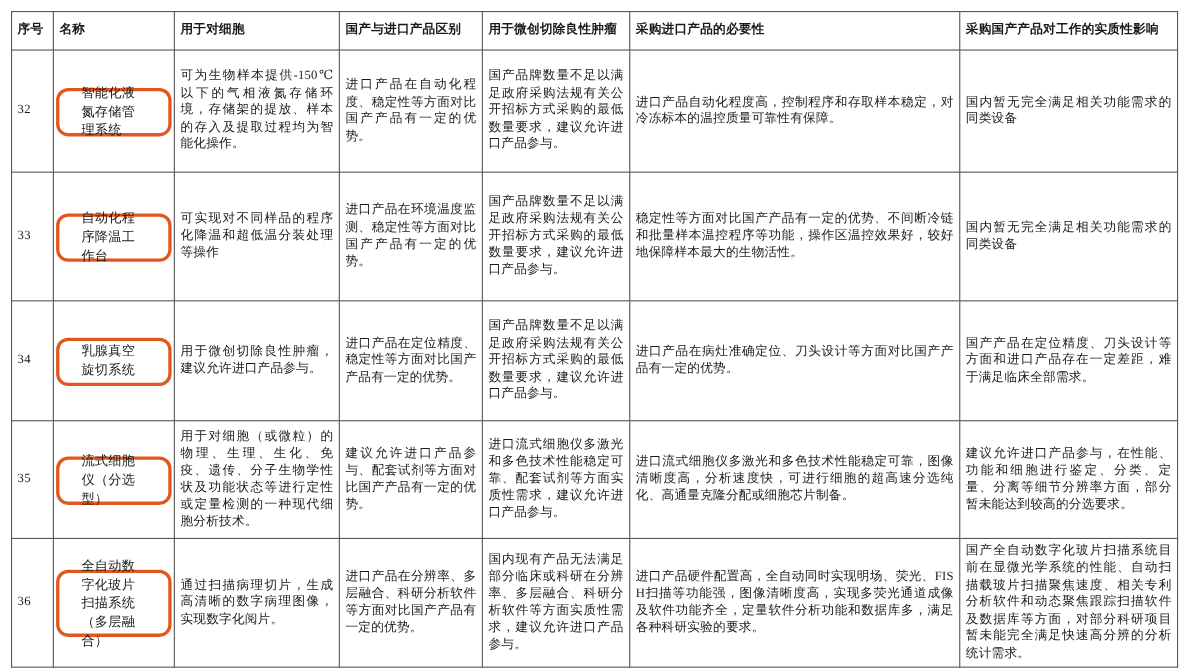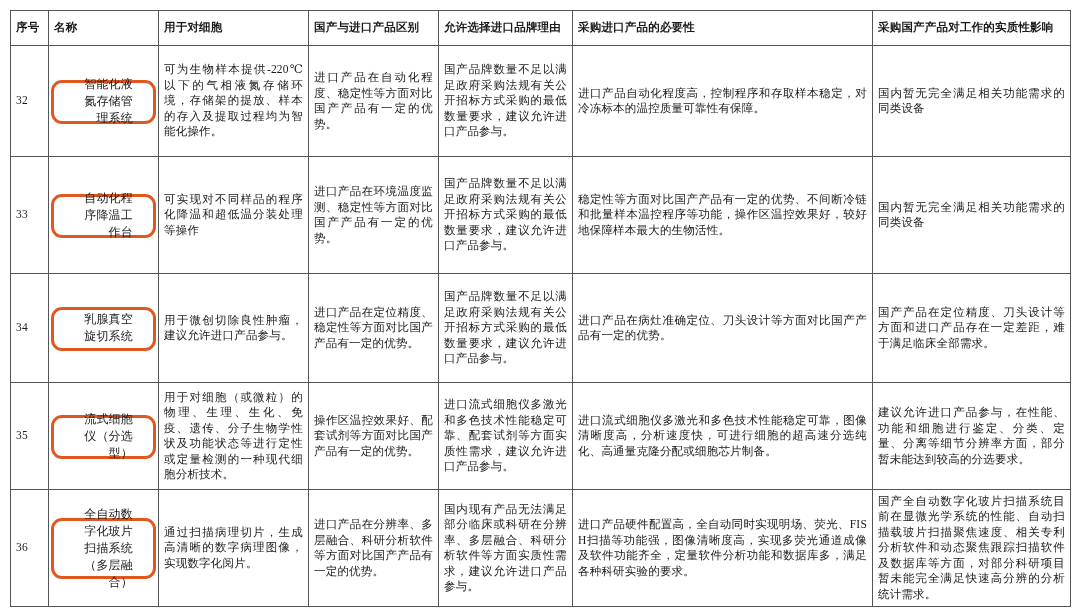--- a/index.html
+++ b/index.html
@@ -89,21 +89,20 @@
     box-sizing: border-box;
   }
 
   .name-text {
     position: relative;
     z-index: 2;
     display: block;
     padding: 1px 20px;
     font-size: 12px;
     line-height: 17px;
-    text-align: right;
   }
 
   
   tr.r32 td { height: 104px; }
   tr.r33 td { height: 110px; }
   tr.r34 td { height: 102px; }
   tr.r35 td { height: 100px; }
   tr.r36 td { height: 110px; }
 
   .cell-text {
@@ -134,35 +133,35 @@
       <col class="c-reason">
       <col class="c-need">
       <col class="c-impact">
     </colgroup>
     <thead>
       <tr>
         <th>序号</th>
         <th>名称</th>
         <th>用于对细胞</th>
         <th>国产与进口产品区别</th>
-        <th>允许选择进口品牌理由</th>
+        <th>用于微创切除良性肿瘤</th>
         <th>采购进口产品的必要性</th>
         <th>采购国产产品对工作的实质性影响</th>
       </tr>
     </thead>
     <tbody>
 
       <tr class="r32">
         <td class="idx">32</td>
         <td class="name-cell">
           <span class="hl-box" style="top: 33.5px; height: 44px;"></span>
           <span class="name-text">智能化液氮存储管理系统</span>
         </td>
         <td class="func">
-            <span class="cell-text">可为生物样本提供-220℃以下的气相液氮存储环境，存储架的提放、样本的存入及提取过程均为智能化操作。</span>
+            <span class="cell-text">可为生物样本提供-150℃以下的气相液氮存储环境，存储架的提放、样本的存入及提取过程均为智能化操作。</span>
           </td>
         <td class="diff">
             <span class="cell-text">进口产品在自动化程度、稳定性等方面对比国产产品有一定的优势。</span>
           </td>
         <td class="reason">
             <span class="cell-text">国产品牌数量不足以满足政府采购法规有关公开招标方式采购的最低数量要求，建议允许进口产品参与。</span>
           </td>
         <td class="need">
             <span class="cell-text">进口产品自动化程度高，控制程序和存取样本稳定，对冷冻标本的温控质量可靠性有保障。</span>
           </td>
@@ -220,21 +219,21 @@
       <tr class="r35">
         <td class="idx">35</td>
         <td class="name-cell">
           <span class="hl-box" style="top: 31.5px; height: 44px;"></span>
           <span class="name-text">流式细胞仪（分选型）</span>
         </td>
         <td class="func">
             <span class="cell-text">用于对细胞（或微粒）的物理、生理、生化、免疫、遗传、分子生物学性状及功能状态等进行定性或定量检测的一种现代细胞分析技术。</span>
           </td>
         <td class="diff">
-            <span class="cell-text">操作区温控效果好、配套试剂等方面对比国产产品有一定的优势。</span>
+            <span class="cell-text">建议允许进口产品参与、配套试剂等方面对比国产产品有一定的优势。</span>
           </td>
         <td class="reason">
             <span class="cell-text">进口流式细胞仪多激光和多色技术性能稳定可靠、配套试剂等方面实质性需求，建议允许进口产品参与。</span>
           </td>
         <td class="need">
             <span class="cell-text">进口流式细胞仪多激光和多色技术性能稳定可靠，图像清晰度高，分析速度快，可进行细胞的超高速分选纯化、高通量克隆分配或细胞芯片制备。</span>
           </td>
         <td class="impact">
             <span class="cell-text">建议允许进口产品参与，在性能、功能和细胞进行鉴定、分类、定量、分离等细节分辨率方面，部分暂未能达到较高的分选要求。</span>
           </td>

